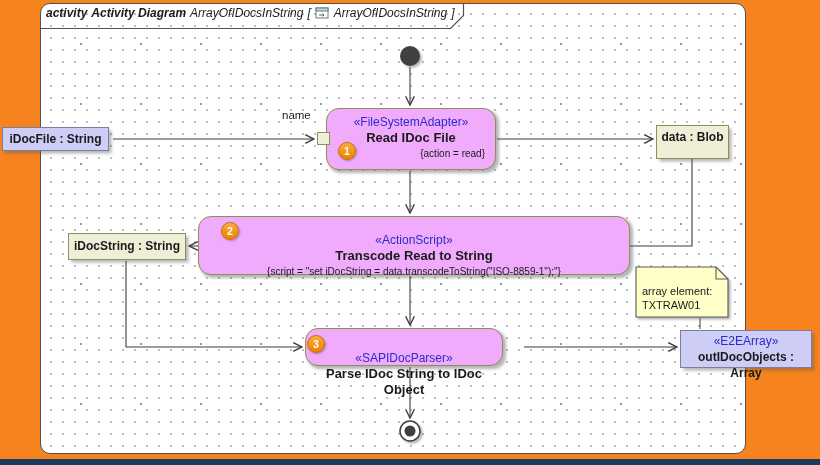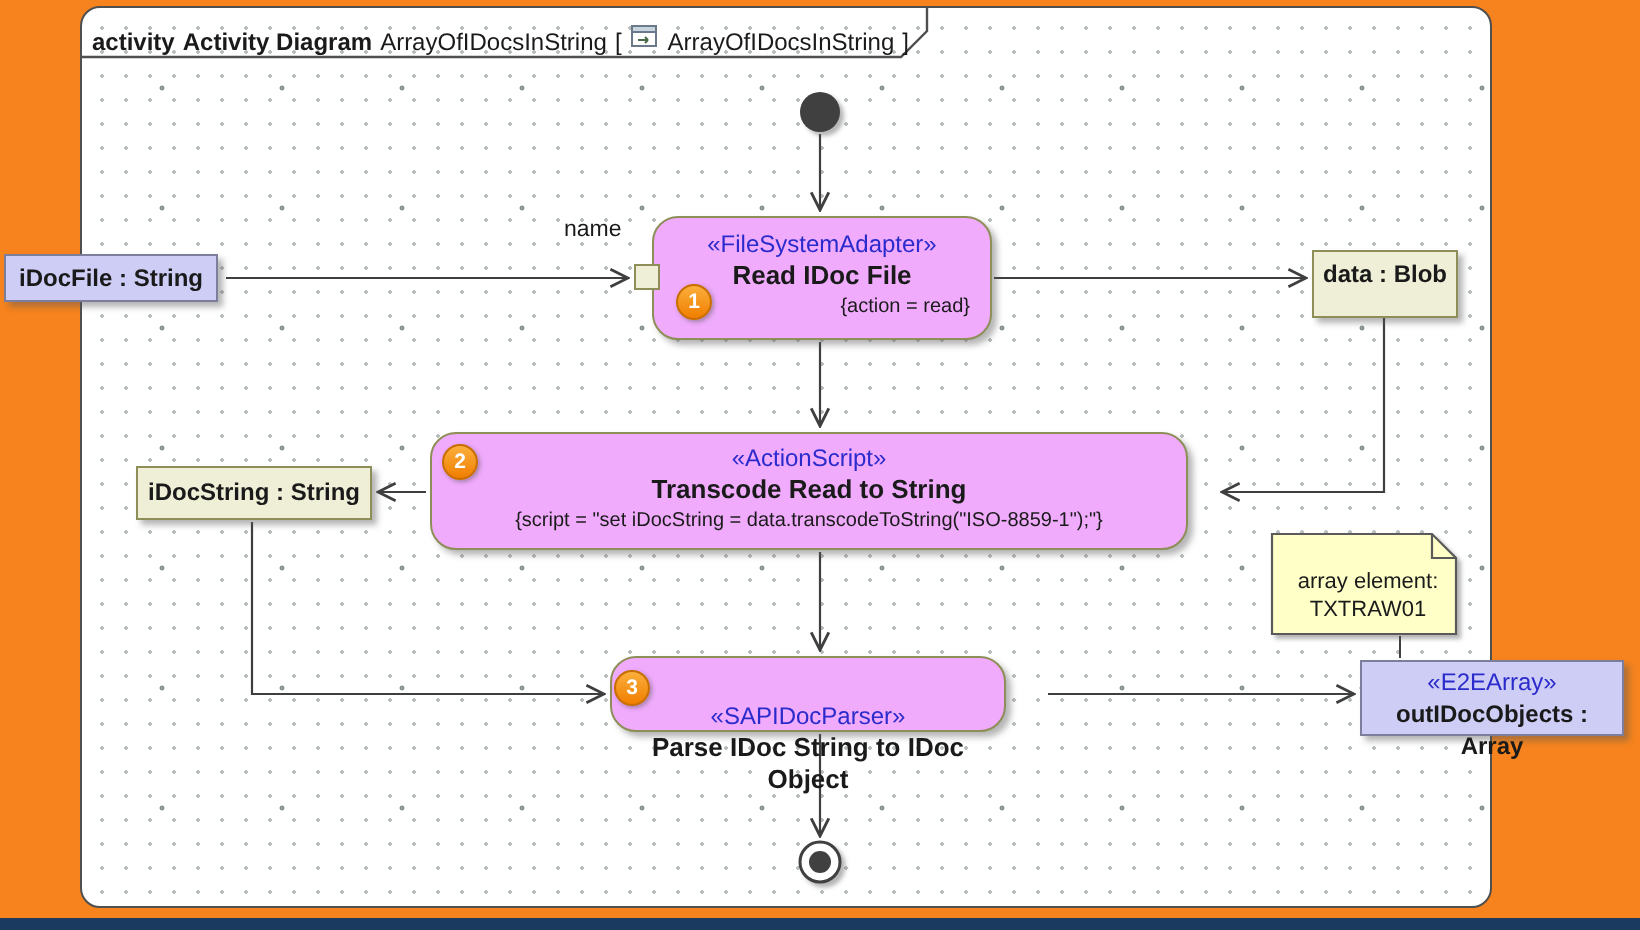--- a/index.html
+++ b/index.html
@@ -15,22 +15,22 @@
     background-image:
       radial-gradient(circle, #8f9697 1.1px, transparent 1.4px),
       radial-gradient(circle, #b9bebe 0.8px, transparent 1.05px);
     background-size:60px 60px, 12px 12px;
     background-position:10px 10px, 4px 4px;
     box-sizing:border-box;
   }
   .overlay{position:absolute; left:0; top:0; width:820px; height:465px; pointer-events:none;}
   .frame-heading{
     position:absolute; left:46px; top:6px; height:22px; width:410px;
-    display:flex; align-items:flex-end; gap:4px;
-    font-size:12px; white-space:nowrap;
+    display:flex; align-items:flex-start; gap:4px;
+    font-size:12px; white-space:nowrap;font-style:italic;
   }
   .fh-bold{font-weight:bold;}
   .node{
     position:absolute; box-sizing:border-box; text-align:center;
     box-shadow:2.5px 2.5px 3px rgba(90,90,90,0.45);
   }
   .activity{
     background:#f0abfc; border:1.4px solid #8E8E58; border-radius:13px;
   }
   .obj-cream{background:#EFEED6; border:1.4px solid #8E8E58;}
@@ -49,21 +49,21 @@
   }
   .pin{
     position:absolute; left:317px; top:132px; width:13px; height:13px;
     background:#EFEED6; border:1.3px solid #8E8E58; box-sizing:border-box;
   }
   .edge-label{position:absolute; left:282px; top:109px; font-size:11.5px;}
   .note-text{
     position:absolute; left:642px; top:284px; width:84px;
     font-size:11px; line-height:14px; text-align:left;
   }
-  .note-text span{display:block;text-align:center;}
+  .note-text span{display:block;}
 </style>
 </head>
 <body>
 
 <div class="screen">
 
   <div class="navy-strip"></div>
 
   <div class="canvas"></div>
 
@@ -123,21 +123,21 @@
   <div class="edge-label">name</div>
 
   <div class="node activity" style="left:326px; top:108px; width:170px; height:62px; padding-top:5px;">
     <span class="stereo">«FileSystemAdapter»</span>
     <span class="act-name">Read IDoc File</span>
     <span class="constraint" style="text-align:right; padding-right:10px;">{action = read}</span>
   </div>
   <div class="pin"></div>
   <div class="badge" style="left:338px; top:142px;">1</div>
 
-  <div class="node activity" style="left:215px; top:216px; width:379px; height:59px; padding-top:4px;">
+  <div class="node activity" style="left:198px; top:216px; width:432px; height:59px; padding-top:15px;">
     <span class="stereo">«ActionScript»</span>
     <span class="act-name">Transcode Read to String</span>
     <span class="constraint">{script = "set iDocString = data.transcodeToString("ISO-8859-1");"}</span>
   </div>
   <div class="badge" style="left:221px; top:222px;">2</div>
 
   <div class="node activity" style="left:305px; top:328px; width:198px; height:38px; padding-top:21px;">
     <span class="stereo">«SAPIDocParser»</span>
     <span class="act-name">Parse IDoc String to IDoc Object</span>
   </div>

